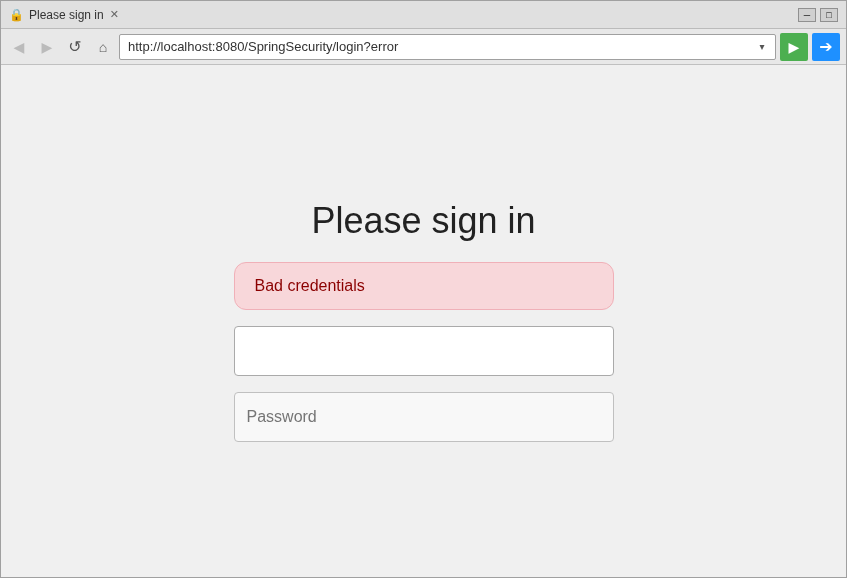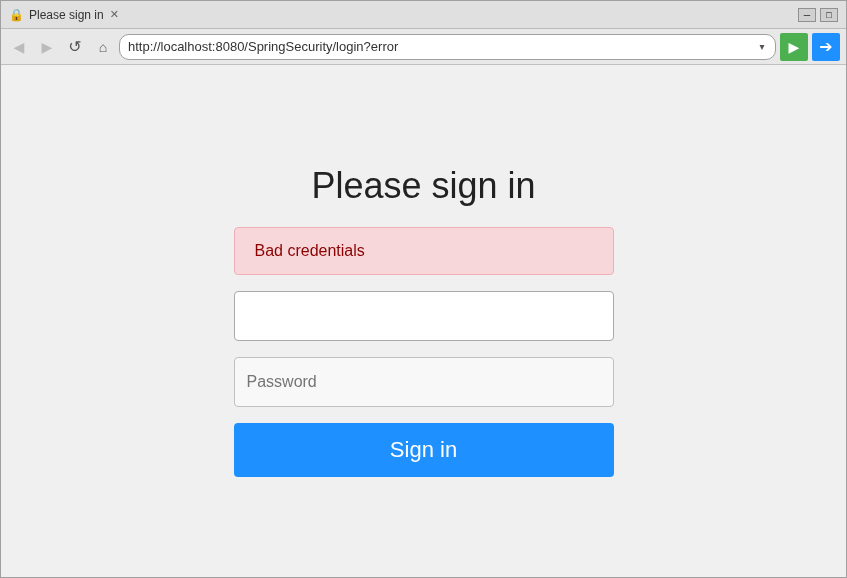--- a/index.html
+++ b/index.html
@@ -71,21 +71,21 @@
       flex: 1;
       display: flex;
       align-items: center;
       position: relative;
     }
 
     .address-bar {
       width: 100%;
       height: 26px;
       border: 1px solid #a0a0a0;
-      border-radius: 10px;
+      border-radius: 2px;
       padding: 0 28px 0 8px;
       font-size: 13px;
       background: white;
       color: #333;
       outline: none;
     }
 
     .address-dropdown-btn {
       position: absolute;
       right: 4px;
@@ -146,21 +146,21 @@
       font-size: 36px;
       font-weight: 400;
       color: #222;
       margin-bottom: 4px;
     }
 
     .error-box {
       width: 380px;
       background: #f8d7da;
       border: 1px solid #f0b0b8;
-      border-radius: 4px;
+      border-radius: 12px;
       padding: 14px 20px;
       color: #8b0000;
       font-size: 16px;
     }
 
     .username-input {
       width: 380px;
       height: 50px;
       border: 1px solid #aaa;
       border-radius: 4px;
@@ -260,20 +260,17 @@
       <h1 class="page-heading">Please sign in</h1>
 
       <div class="error-box">
         <span>Bad credentials</span>
       </div>
 
       <input type="text" class="username-input" placeholder="" style="">
 
       <input type="password" class="password-input" placeholder="Password" style="">
 
-      <button class="sign-in-btn">
-        <span>Sign in</span>
-      </button>
 
     </div>
   </div>
 
 </div>
 
 </body></html>

